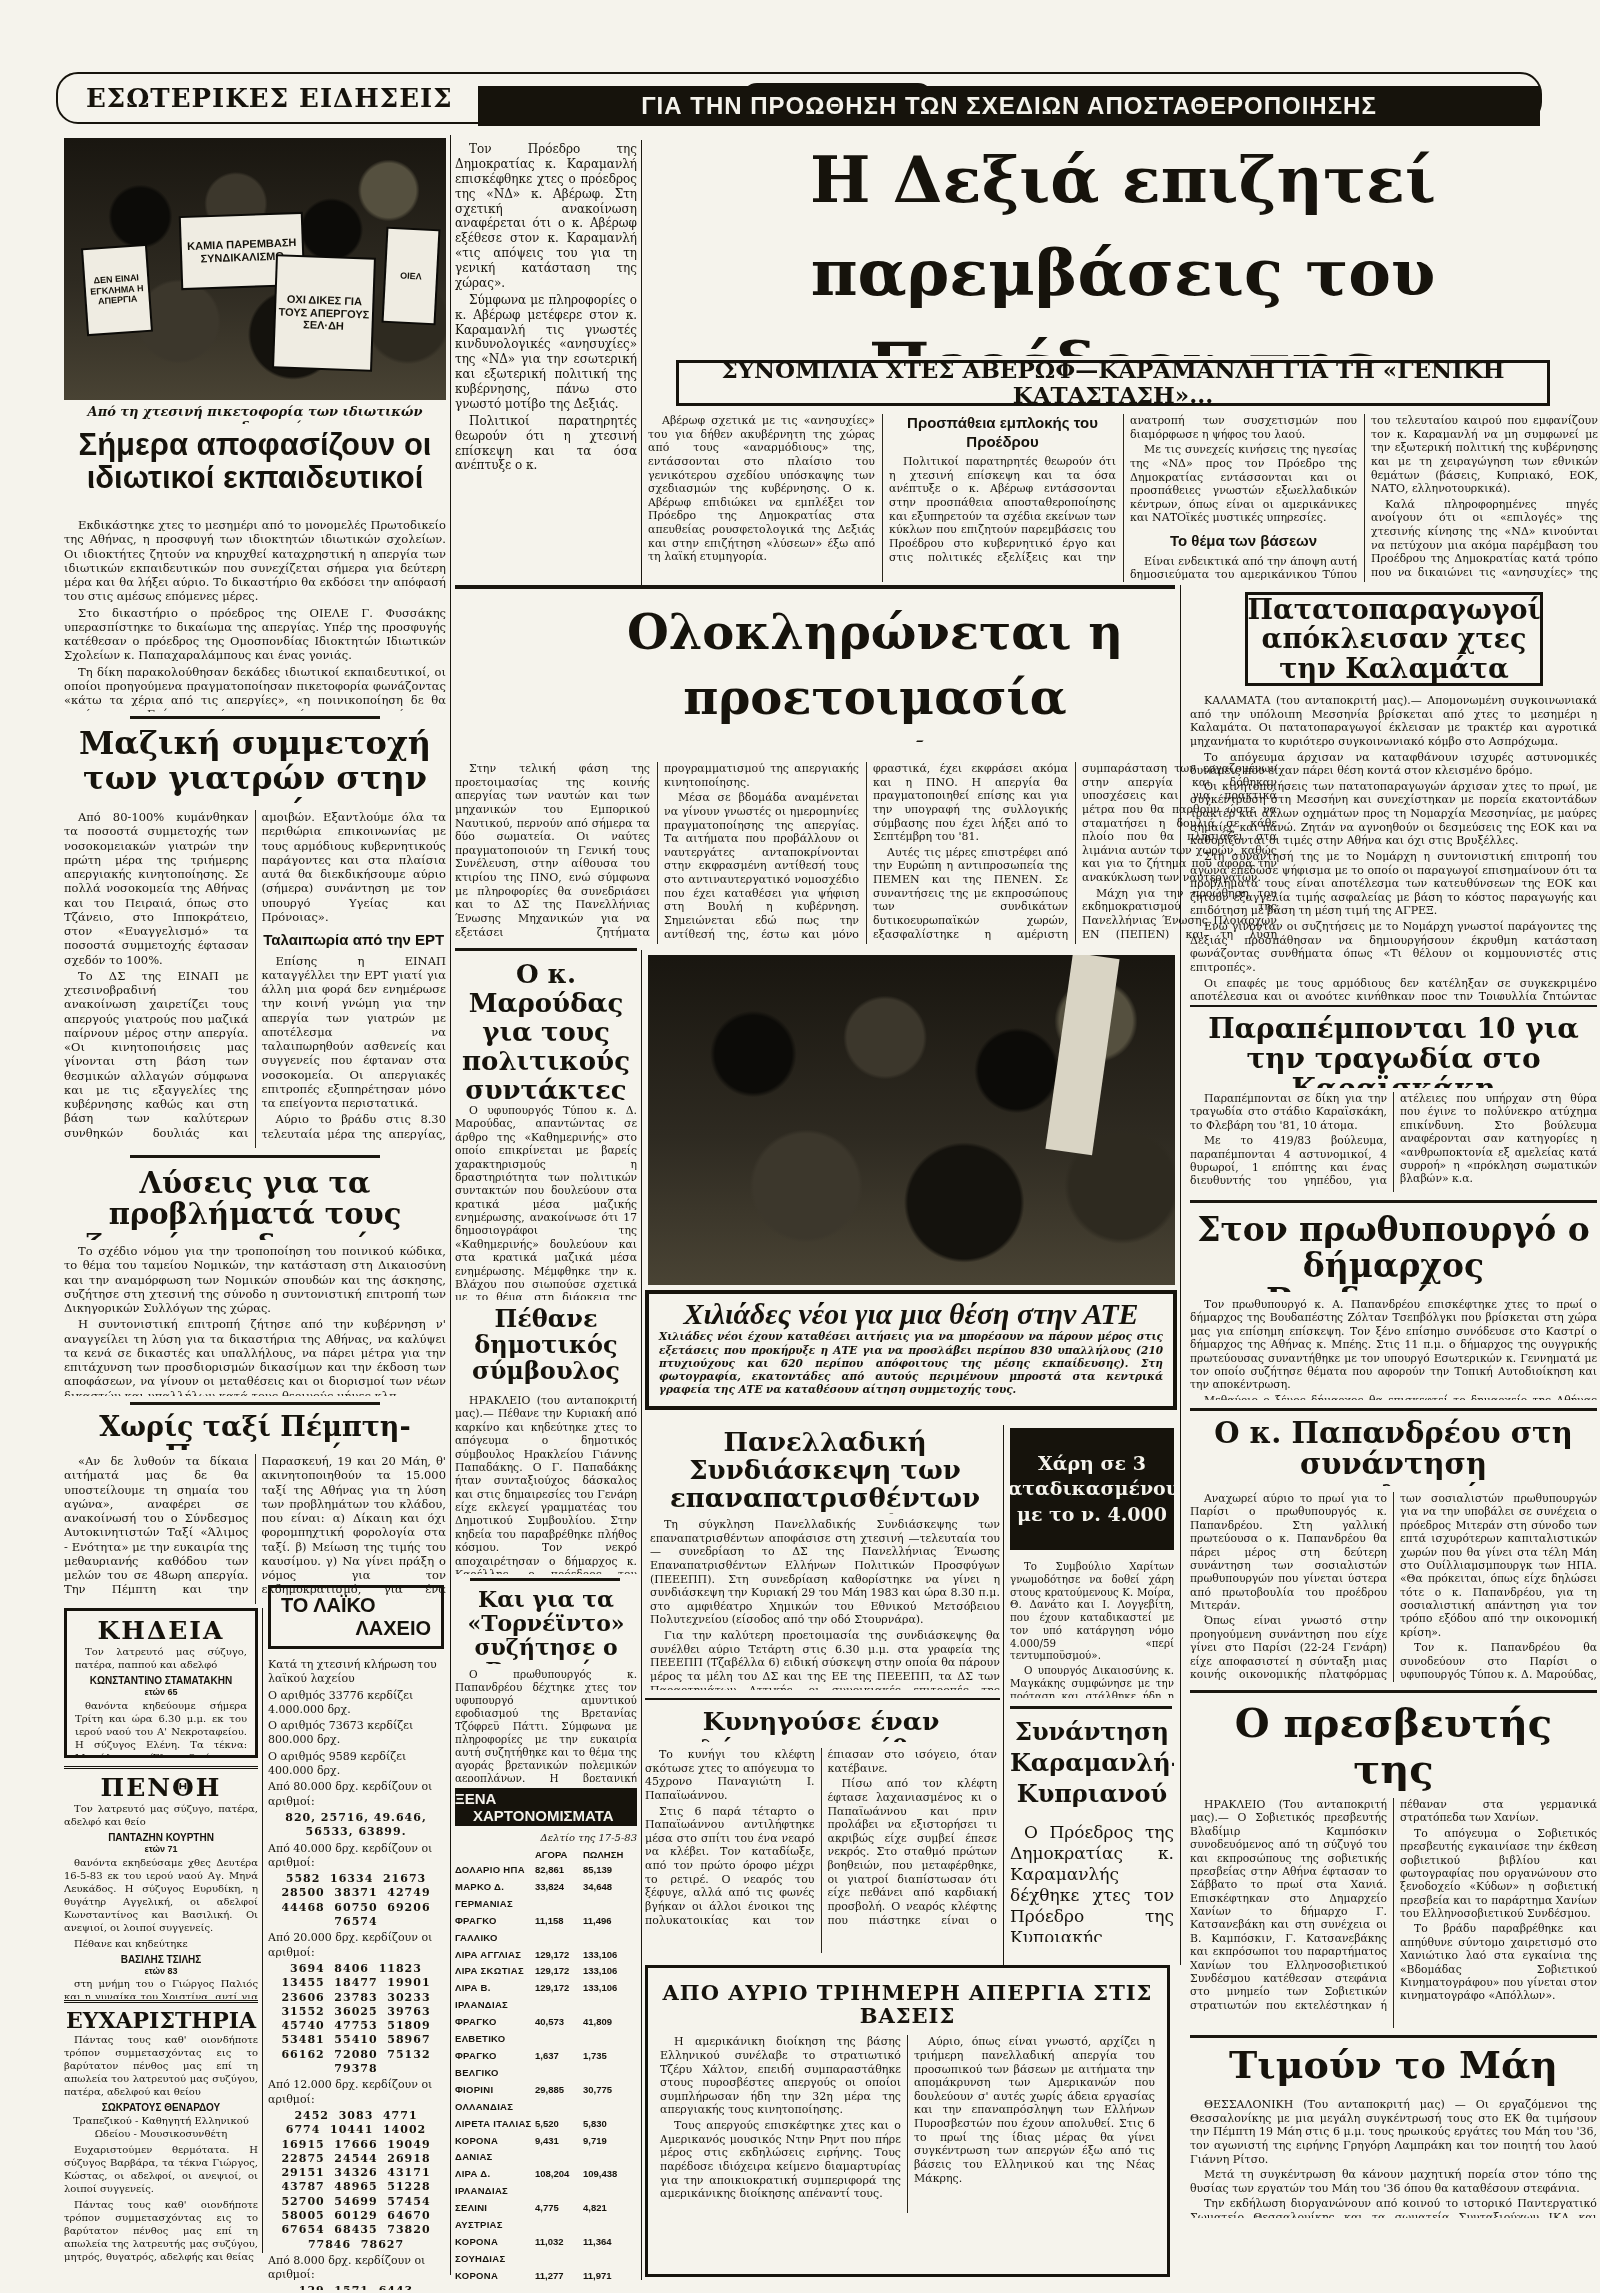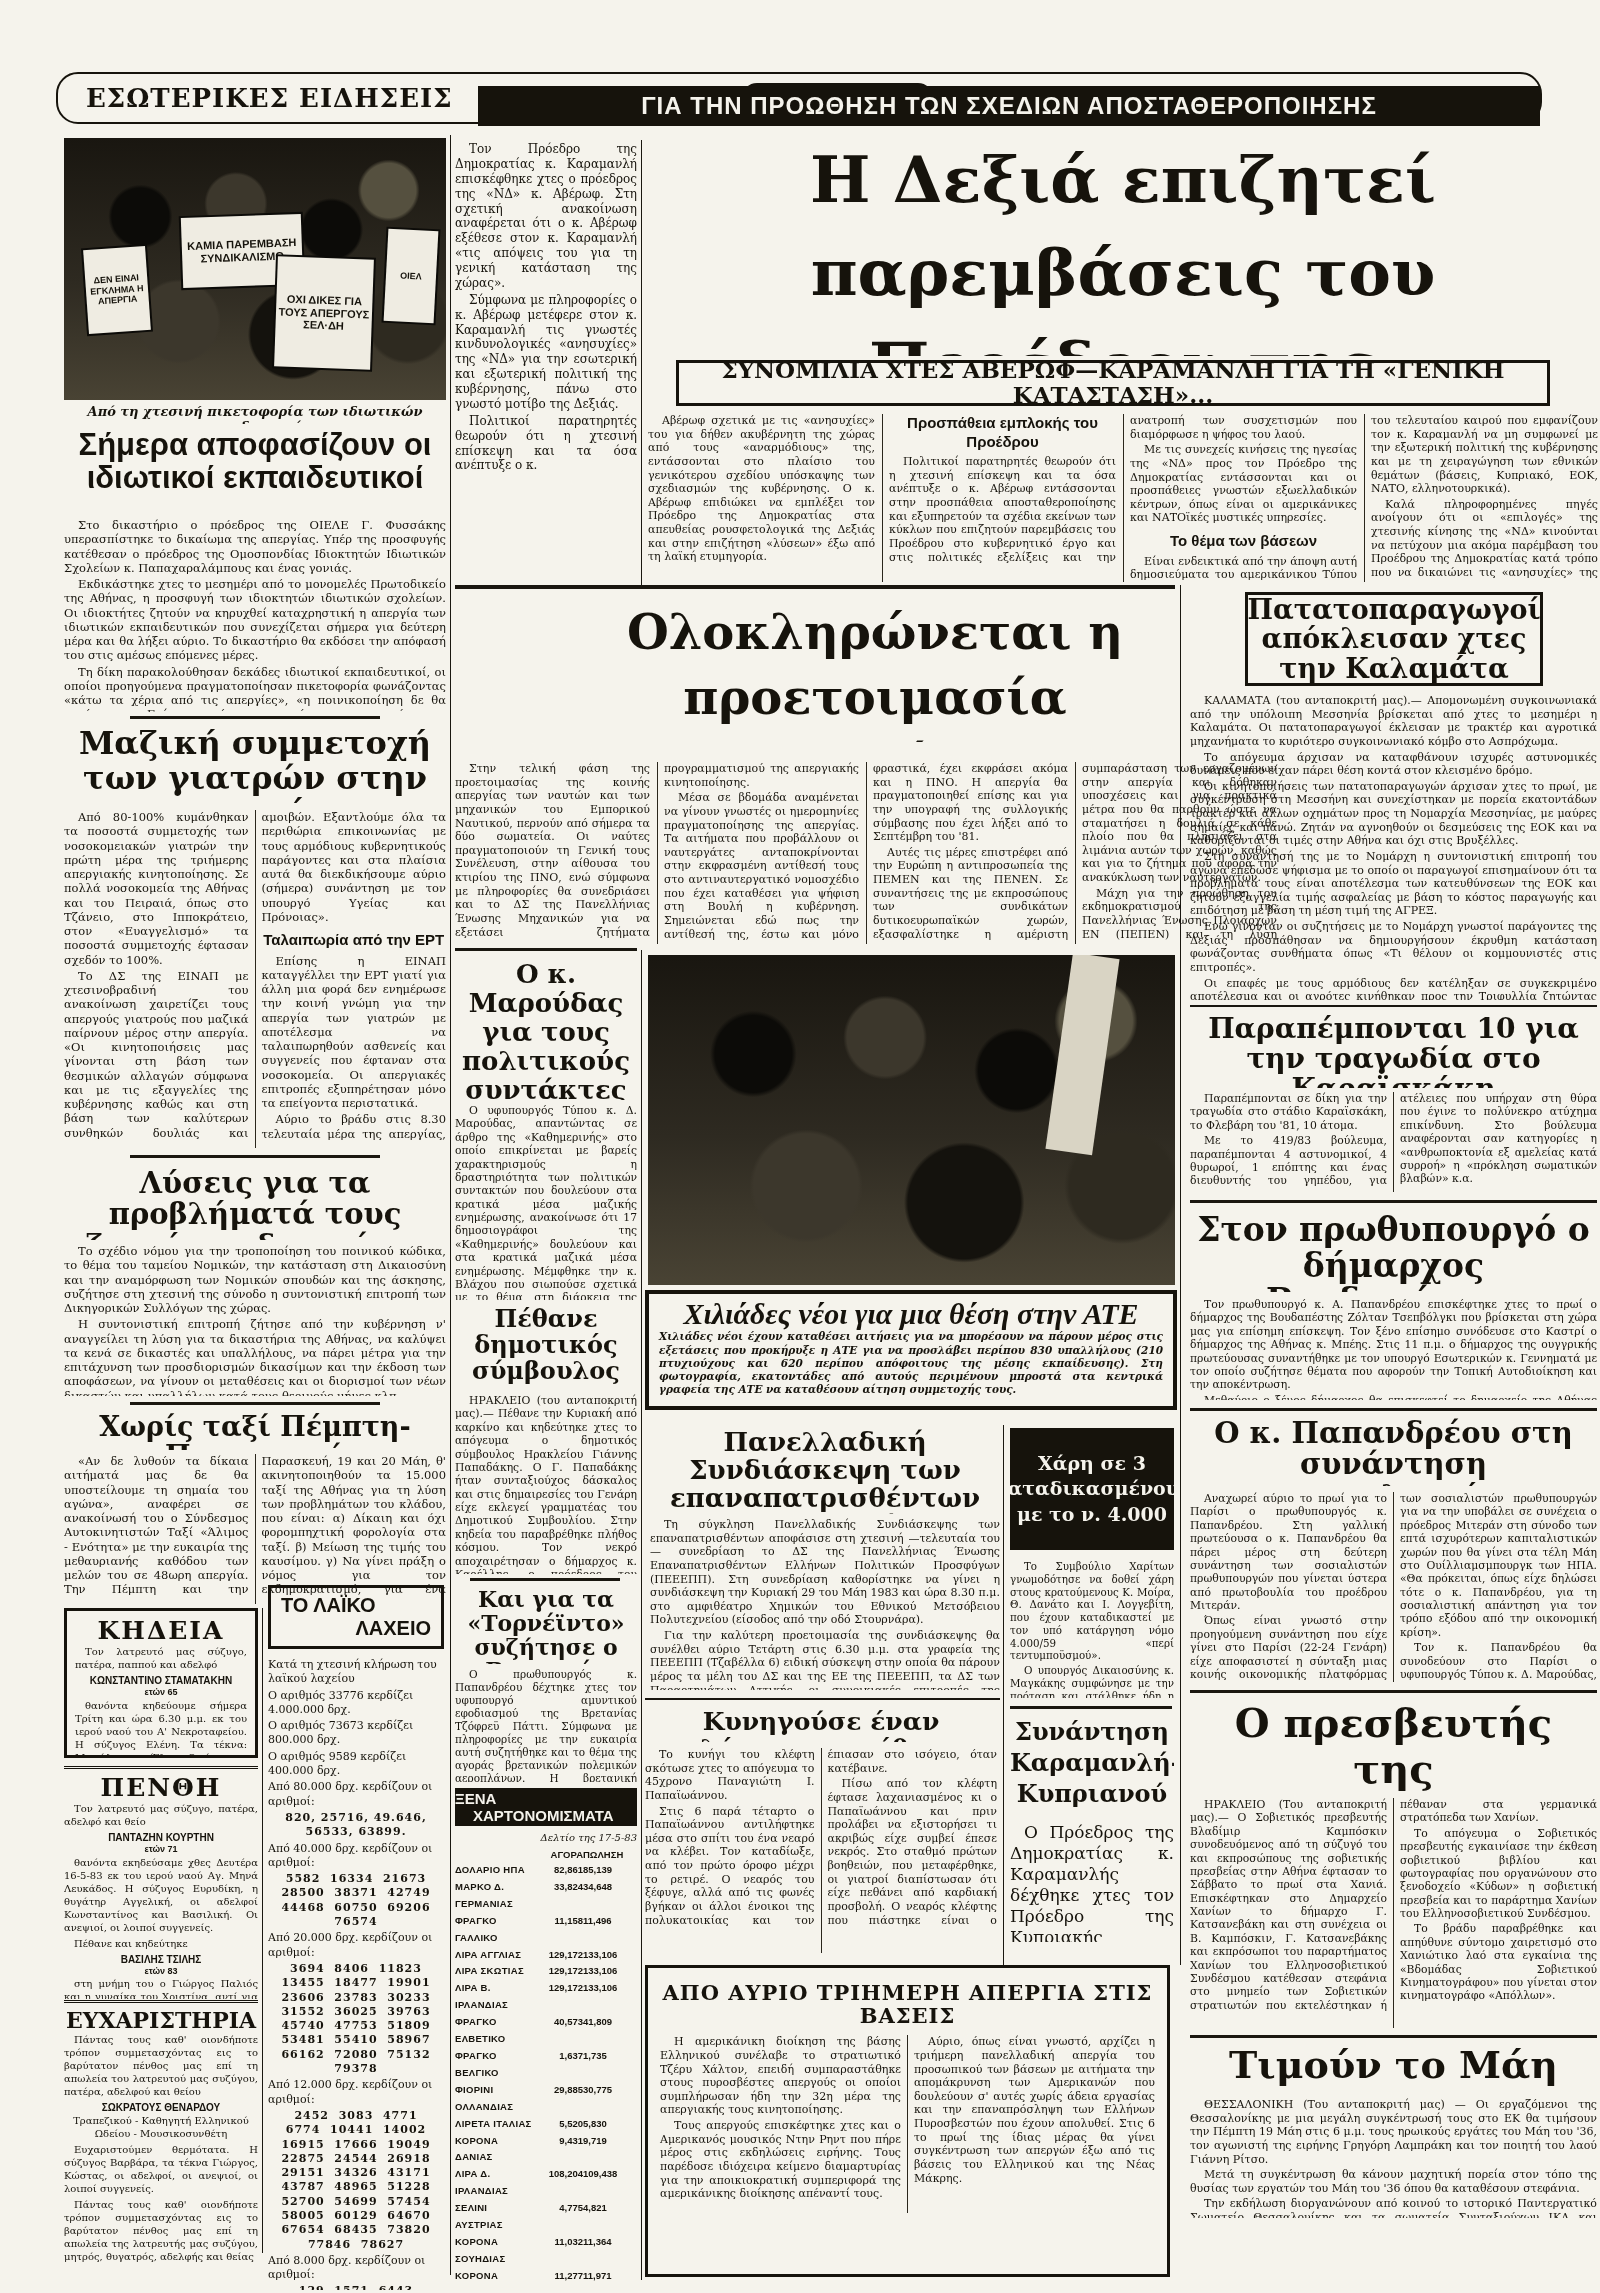--- a/index.html
+++ b/index.html
@@ -47,21 +47,21 @@
   .not-title{font-weight:bold;text-align:center;font-size:25px;letter-spacing:2px;}
   .small-txt{font-size:10px;line-height:1.3;text-align:justify;}
   .small-txt p{margin:0 0 3px;text-indent:10px;}
   .nm{display:block;text-align:center;font-weight:bold;font-family:"Liberation Sans",sans-serif;text-indent:0;}
   .lot-lines>div{margin:0 0 2px;white-space:pre-wrap;font-size:11px;line-height:1.3;}
   .lot-lines>div[data-type="nums"]{text-align:center;font-weight:bold;letter-spacing:1px;}
   
   .crow{display:flex;font-family:"Liberation Sans",sans-serif;font-weight:bold;font-size:9.5px;
         line-height:1.78;}
   .crow span:nth-child(1){flex:1;letter-spacing:.3px;}
-  .crow span:nth-child(2){width:48px;text-align:right;}
+  .crow span:nth-child(2){width:48px;text-align:left;}
   .crow span:nth-child(3){width:54px;}
   .blackbox{background:#16130c;color:#f5f3ec;display:flex;flex-direction:column;align-items:center;
             justify-content:center;font-weight:bold;text-align:center;}
 </style>
 </head>
 <body>
 
 <div id="page">
 
   <div id="hdrbox" class="blk">
@@ -96,22 +96,22 @@
     <div class="placard" style="left:212px;top:120px;width:96px;height:110px;font-size:11px;transform:rotate(2deg);">ΟΧΙ ΔΙΚΕΣ ΓΙΑ ΤΟΥΣ ΑΠΕΡΓΟΥΣ ΣΕΛ·ΔΗ</div>
     <div class="placard" style="left:22px;top:110px;width:62px;height:84px;font-size:9px;transform:rotate(-4deg);">ΔΕΝ ΕΙΝΑΙ ΕΓΚΛΗΜΑ Η ΑΠΕΡΓΙΑ</div>
     <div class="placard" style="left:322px;top:92px;width:50px;height:92px;font-size:9px;transform:rotate(3deg);">ΟΙΕΛ</div>
   </div>
   <div class="blk caption" style="left:66px;top:404px;width:378px;height:20px;font-size:13px;">Από τη χτεσινή πικετοφορία των ιδιωτικών εκπαιδευτικών</div>
 
   <div class="blk ttl sans" style="left:64px;top:428px;width:382px;height:86px;font-size:31px;">
     <span>Σήμερα αποφασίζουν οι ιδιωτικοί εκπαιδευτικοί</span>
   </div>
   <div class="blk body-txt" style="left:64px;top:518px;width:382px;height:194px;">
+      <p>Εκδικάστηκε χτες το μεσημέρι από το μονομελές Πρωτοδικείο της Αθήνας, η προσφυγή των ιδιοκτητών ιδιωτικών σχολείων. Οι ιδιοκτήτες ζητούν να κηρυχθεί καταχρηστική η απεργία των ιδιωτικών εκπαιδευτικών που συνεχίζεται σήμερα για δεύτερη μέρα και θα λήξει αύριο. Το δικαστήριο θα εκδόσει την απόφασή του στις αμέσως επόμενες μέρες.</p>
       <p>Στο δικαστήριο ο πρόεδρος της ΟΙΕΛΕ Γ. Φυσσάκης υπερασπίστηκε το δικαίωμα της απεργίας. Υπέρ της προσφυγής κατέθεσαν ο πρόεδρος της Ομοσπονδίας Ιδιοκτητών Ιδιωτικών Σχολείων κ. Παπαχαραλάμπους και ένας γονιάς.</p>
-      <p>Εκδικάστηκε χτες το μεσημέρι από το μονομελές Πρωτοδικείο της Αθήνας, η προσφυγή των ιδιοκτητών ιδιωτικών σχολείων. Οι ιδιοκτήτες ζητούν να κηρυχθεί καταχρηστική η απεργία των ιδιωτικών εκπαιδευτικών που συνεχίζεται σήμερα για δεύτερη μέρα και θα λήξει αύριο. Το δικαστήριο θα εκδόσει την απόφασή του στις αμέσως επόμενες μέρες.</p>
       <p>Τη δίκη παρακολούθησαν δεκάδες ιδιωτικοί εκπαιδευτικοί, οι οποίοι προηγούμενα πραγματοποίησαν πικετοφορία φωνάζοντας «κάτω τα χέρια από τις απεργίες», «η ποινικοποίηση δε θα περάσει» κ.α. Επίσης ενημέρωναν τον κόσμο με ανακοινώσεις.</p>
     </div>
 
   <div class="blk ttl" style="left:64px;top:726px;width:382px;height:78px;font-size:32px;">
     <span>Μαζική συμμετοχή των γιατρών στην απεργία</span>
   </div>
   <div class="blk body-txt segs cols2" style="left:64px;top:810px;width:382px;height:338px;">
       <div data-type="p">Από 80-100% κυμάνθηκαν τα ποσοστά συμμετοχής των νοσοκομειακών γιατρών την πρώτη μέρα της τριήμερης απεργιακής κινητοποίησης. Σε πολλά νοσοκομεία της Αθήνας και του Πειραιά, όπως στο Τζάνειο, στο Ιπποκράτειο, στον «Ευαγγελισμό» τα ποσοστά συμμετοχής έφτασαν σχεδόν το 100%.</div>
       <div data-type="p">Το ΔΣ της ΕΙΝΑΠ με χτεσινοβραδινή του ανακοίνωση χαιρετίζει τους απεργούς γιατρούς που μαζικά παίρνουν μέρος στην απεργία. «Οι κινητοποιήσεις μας γίνονται στη βάση των θεσμικών αλλαγών σύμφωνα και με τις εξαγγελίες της κυβέρνησης καθώς και στη βάση των καλύτερων συνθηκών δουλιάς και αμοιβών. Εξαντλούμε όλα τα περιθώρια επικοινωνίας με τους αρμόδιους κυβερνητικούς παράγοντες και στα πλαίσια αυτά θα διεκδικήσουμε αύριο (σήμερα) συνάντηση με τον υπουργό Υγείας και Πρόνοιας».</div>
       <div data-type="h">Ταλαιπωρία από την ΕΡΤ</div>

